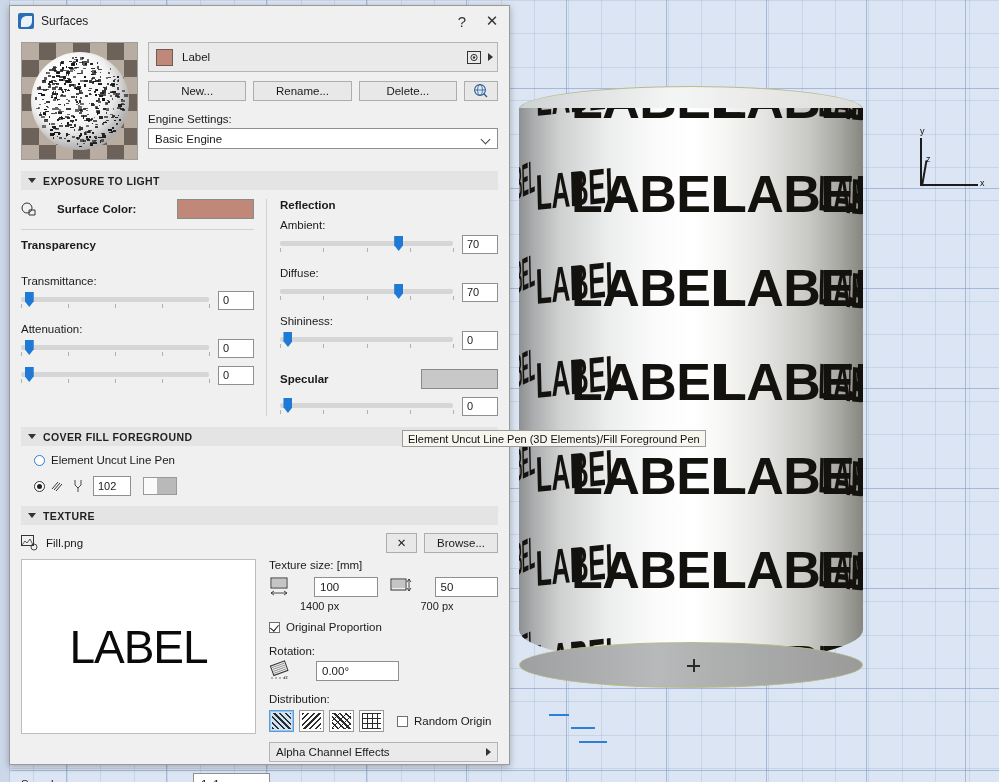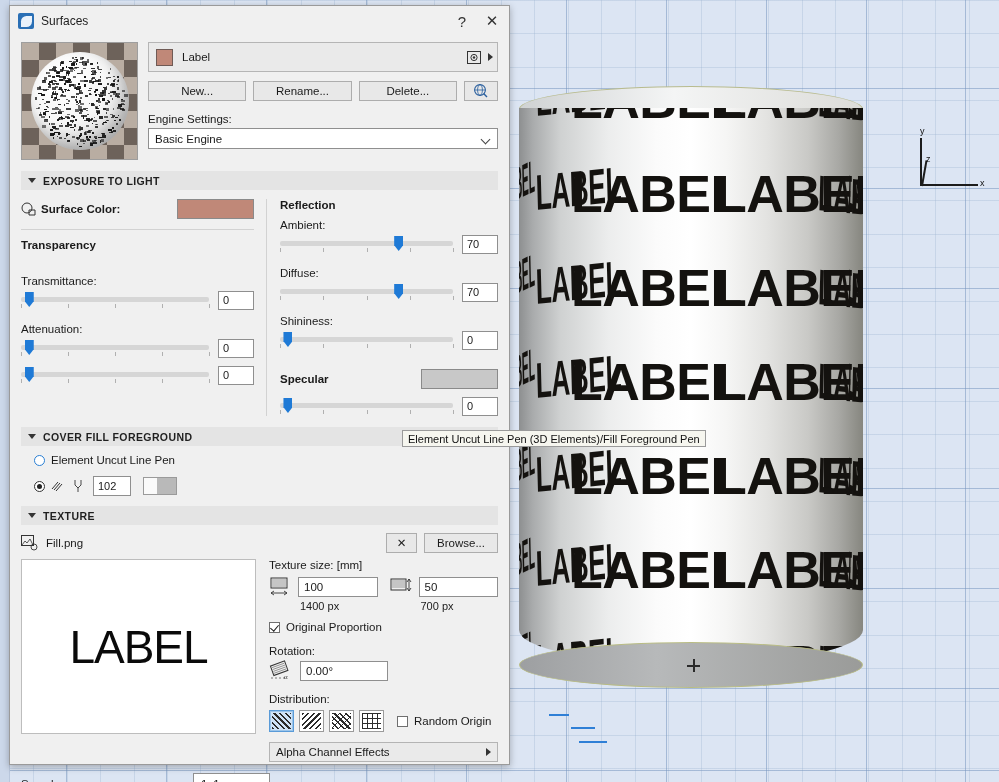--- a/index.html
+++ b/index.html
@@ -185,21 +185,21 @@
 
   
   .tex-file { display:flex; align-items:center; margin-top:8px; gap:7px; }
   .tex-prev { width:235px; height:175px; background:#fff; border:1px solid #bdbdbd;
     display:flex; align-items:center; justify-content:center; }
   .tex-prev span { font-size:46px; letter-spacing:-1px; color:#0a0a0a; font-weight:400; }
 
   .tex-right { flex:1; padding-left:13px; }
   .size-row { display:flex; gap:12px; margin-top:6px; }
   .size-cell { flex:1; }
-  .size-inp-row { display:flex; align-items:center; gap:7px; }
+  .size-inp-row { display:flex; align-items:center; gap:23px; }
   .inp { flex:1; height:20px; border:1px solid #8f8f8f; background:#fff; font-size:11.5px;
     display:flex; align-items:center; padding-left:5px; }
   .px-lab { font-size:11px; margin-top:3px; margin-left:31px; color:#202020; }
 
   .chk { width:11px;height:11px;border:1px solid #6f6f6f;background:#fff;
     flex:none; position:relative; }
   .chk.on:after { content:""; position:absolute; left:2px; top:0px; width:4px; height:7px;
     border-right:1.6px solid #1a1a1a; border-bottom:1.6px solid #1a1a1a; transform:rotate(40deg); }
   .chk-row { display:flex; align-items:center; gap:6px; margin-top:9px; font-size:11.5px; }
 
@@ -788,21 +788,21 @@
     </div>
 
     <div class="sect">
       <span class="tri"></span>
       <span>EXPOSURE TO LIGHT</span>
     </div>
 
     <div class="cols">
       <div class="col-l">
 
-        <div class="slider-row" style="gap:3px;">
+        <div class="slider-row" style="gap:19px;">
           <svg width="17" height="15" viewBox="0 0 17 15" class="icn">
             <circle cx="6" cy="6" r="5" fill="none" stroke="#333"></circle>
             <path d="M8 8 h6 v5 h-6 z" fill="none" stroke="#333"></path>
           </svg>
           <span class="bold">Surface Color:</span>
           <span style="flex:1"></span>
           <div class="swatch-lg" id="sc-swatch" style="width: 77px; background: rgb(192, 136, 120);"></div>
         </div>
 
         <div class="divider"></div>

